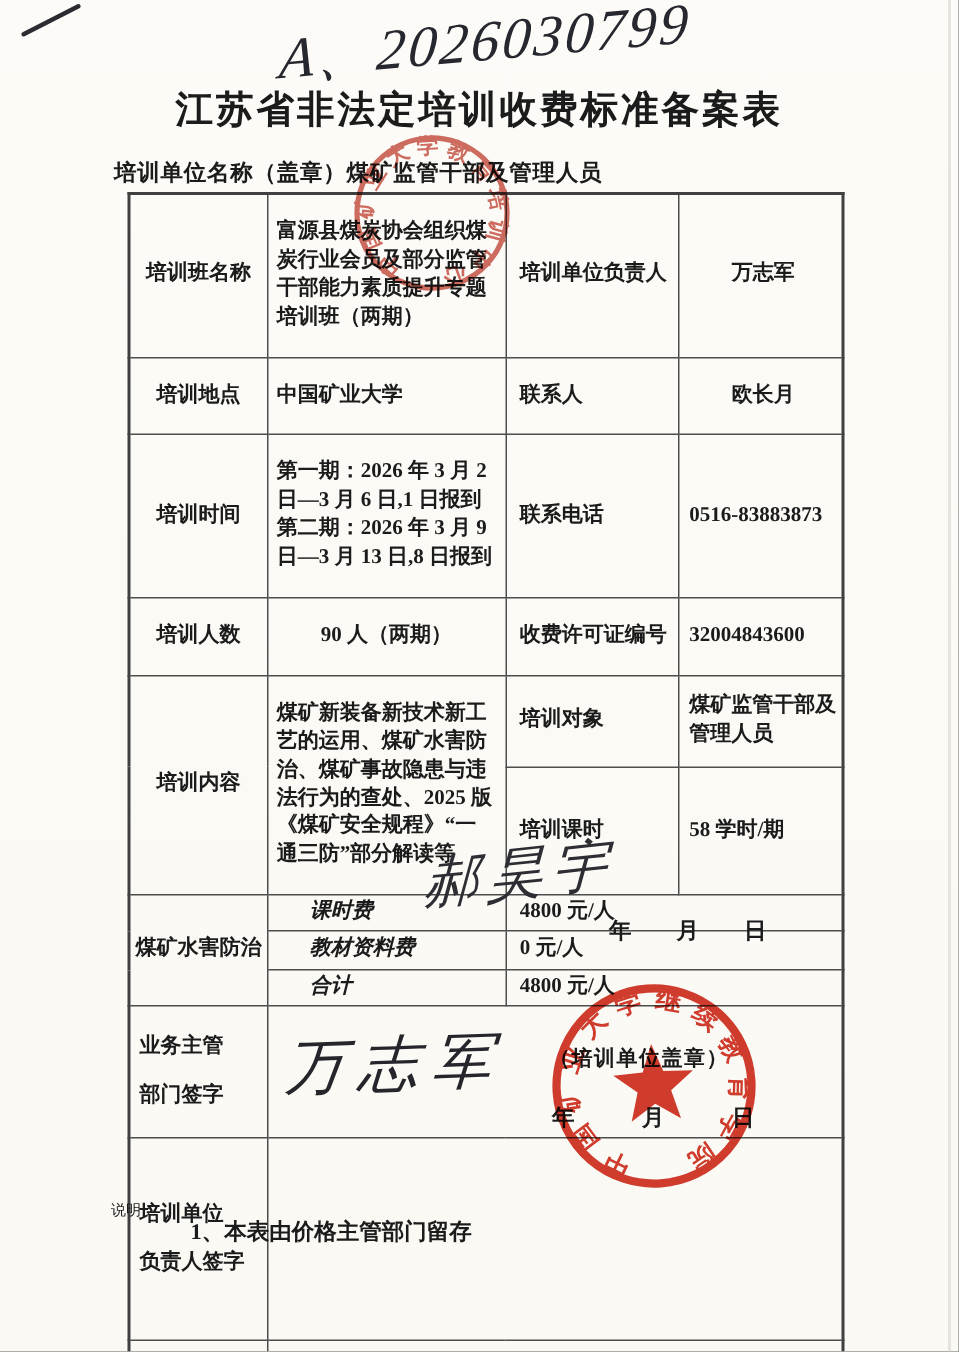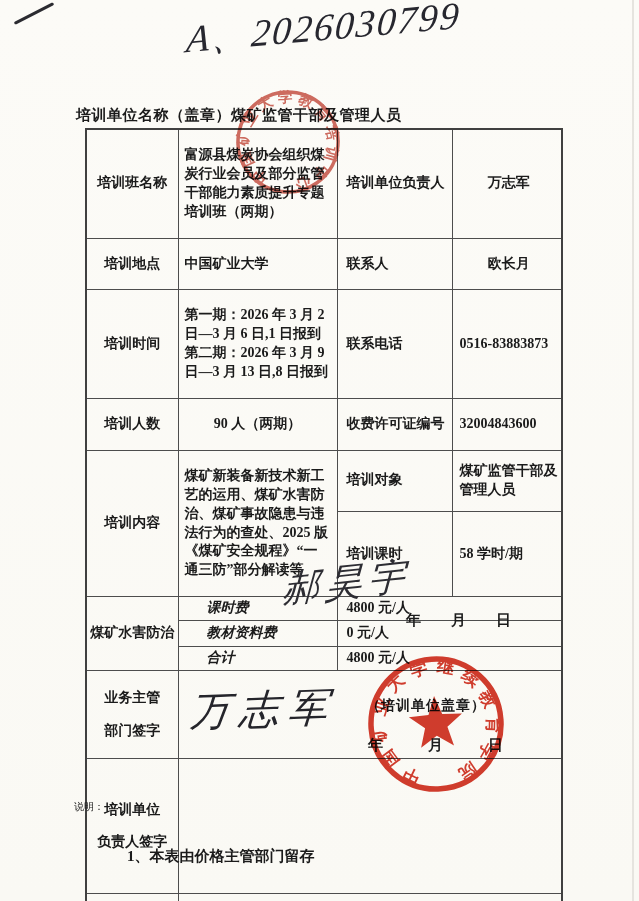--- a/index.html
+++ b/index.html
@@ -31,52 +31,53 @@
   table.form-table{border:2px solid #404040;}
   td{padding:2px 6px; vertical-align:middle; overflow:hidden;}
   td.lab{text-align:center; padding:2px 2px;}
   td.val2{padding:16px 6px;}
   td.ctr{text-align:center;}
   td.lab3{padding:2px 3px 2px 9px;}
   td.val4{padding:2px 3px 2px 7px;}
   td.feelab{padding-left:28px;font-style:italic;}
   td.feeval{padding-left:9px;}
   .pre{white-space:pre-line;}
-  td.signlab{line-height:2.3; text-align:center; white-space:pre-line;margin-left:32px;}
+  td.signlab{line-height:2.3; white-space:pre-line;margin-left:32px;}
   tr.rA{height:64px} tr.rB{height:41px} tr.rC{height:73px} tr.rD{height:39px}
   tr.rE{height:55px} tr.rF{height:77px} tr.rG{height:23px} tr.rH{height:26px}
   tr.rI{height:20px} tr.rJ{height:88px} tr.rK{height:135px} tr.rL{height:34px}
 
   .sig{position:absolute; font-style:italic; white-space:nowrap;}
   .sig-dept{left:282px; top:558px; font-size:37px; letter-spacing:6px; color:#2d2d33;
     transform:rotate(-6deg) skewX(-8deg);}
   .sig-unit{left:190px; top:682px; font-size:40px; letter-spacing:9px; color:#25252b;
     transform:rotate(-2deg) skewX(-6deg);}
   .date{position:absolute; font-size:15px; font-weight:bold; white-space:pre;}
   .date-dept{left:406px; top:611px;}
   .date-unit{left:368px; top:736px;}
   .stamp-note{position:absolute; left:366px; top:697px; font-size:14px; font-weight:bold; letter-spacing:1px;}
 
   .stamp{position:absolute; mix-blend-mode:multiply;}
   .stamp text{font-family:"Liberation Serif", serif; font-weight:bold;}
   .stamp-top{left:228px; top:82px; opacity:.74; transform:rotate(10deg);}
   .stamp-bottom{left:362px; top:650px; opacity:.92; transform:rotate(-4deg);}
 
   .notes-label{position:absolute; left:74px; top:800px; font-size:10px; font-weight:normal;}
-  .note-item{position:absolute; left:127px; font-size:15px; font-weight:bold; white-space:nowrap;margin-top:35px;}
+  .note-item{position:absolute; left:127px; font-size:15px; font-weight:bold; white-space:nowrap;}
   .note-1{top:812px;} .note-2{top:839px;}
 </style>
 </head>
 <body>
 
 <div class="page">
   <div class="scan-edge"></div>
   <div class="corner-stroke"></div>
 
   <div class="filing-no">A、2026030799</div>
+  <div class="title">江苏省非法定培训收费标准备案表</div>
   <div class="unit-line"><span>培训单位名称（盖章）</span><span>煤矿监管干部及管理人员</span></div>
 
   <table class="form-table">
     <colgroup>
         <col style="width:92px">
         <col style="width:159px">
         <col style="width:115px">
         <col style="width:110px">
       </colgroup>
     <tbody>

